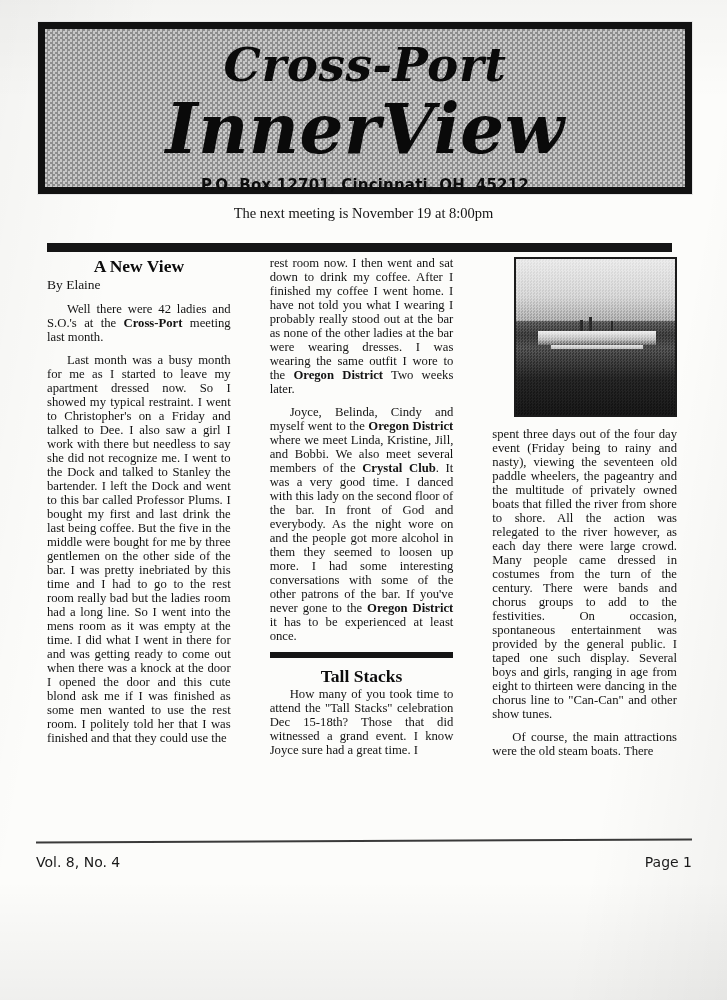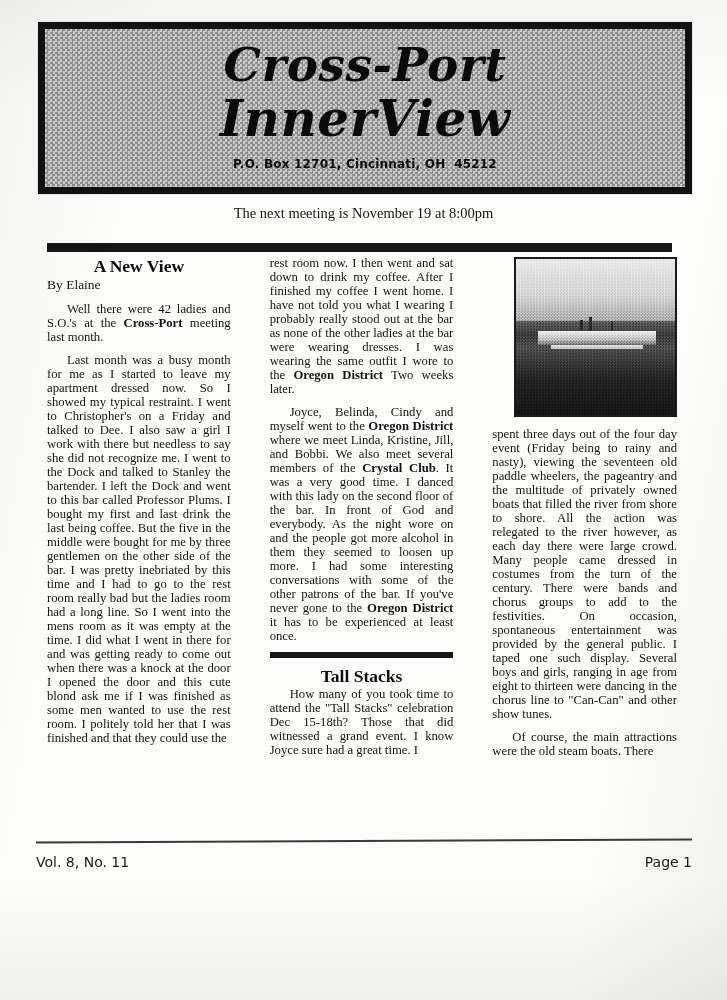--- a/index.html
+++ b/index.html
@@ -56,27 +56,27 @@
     color: #0a0a0a;
     letter-spacing: 0.5px;
     line-height: 1;
     text-shadow: 0 0 1px rgba(255,255,255,0.25);
   }
   #mast-title-1 {
     font-size: 47px;
     margin-top: 12px;
   }
   #mast-title-2 {
-    font-size: 50px;
+    font-size: 69px;
     margin-top: 6px;
   }
   #mast-address {
     font-family: "DejaVu Sans", "Liberation Sans", sans-serif;
     font-weight: bold;
-    font-size: 12px;
+    font-size: 15px;
     color: #0d0d0d;
     letter-spacing: 0.2px;
     margin-top: 13px;
     white-space: pre;
   }
 
   
   #meeting-notice {
     position: absolute;
     left: 0;
@@ -286,17 +286,17 @@
       </div>
 
       <p class="body noindent">spent three days out of the four day event (Friday being to rainy and nasty), viewing the seventeen old paddle wheelers, the pageantry and the multitude of privately owned boats that filled the river from shore to shore.  All the action was relegated to the river however, as each day there were large crowd.  Many people came dressed in costumes from the turn of the century.  There were bands and chorus groups to add to the festivities.  On occasion, spontaneous entertainment was provided by the general public.  I taped one such display.  Several boys and girls, ranging in age from eight to thirteen were dancing in the chorus line to "Can-Can" and other show tunes.</p>
 
       <p class="body">Of course, the main attractions were the old steam boats.  There</p>
     </div>
   </div>
 
   <div id="footer-rule"></div>
   <div id="footer">
-    <div>Vol. 8, No. 11</div>
+    <div>Vol. 8, No. 4</div>
     <div>Page 1</div>
   </div>
 
 </div>
 
 </body></html>

